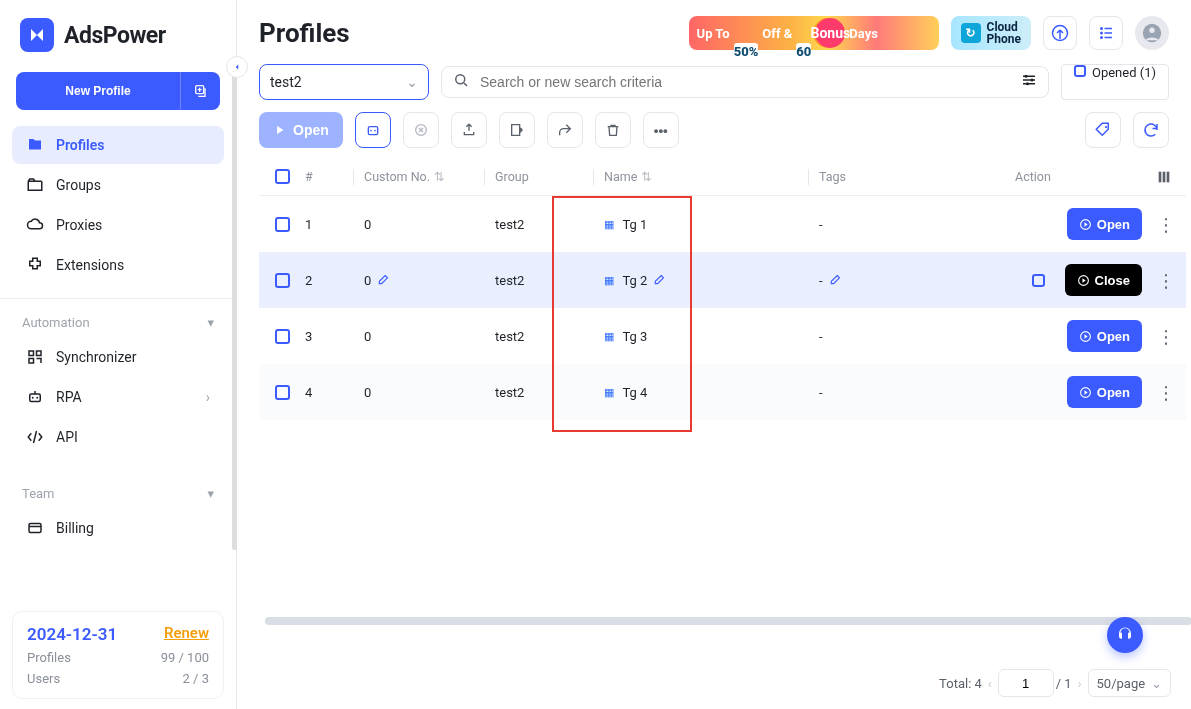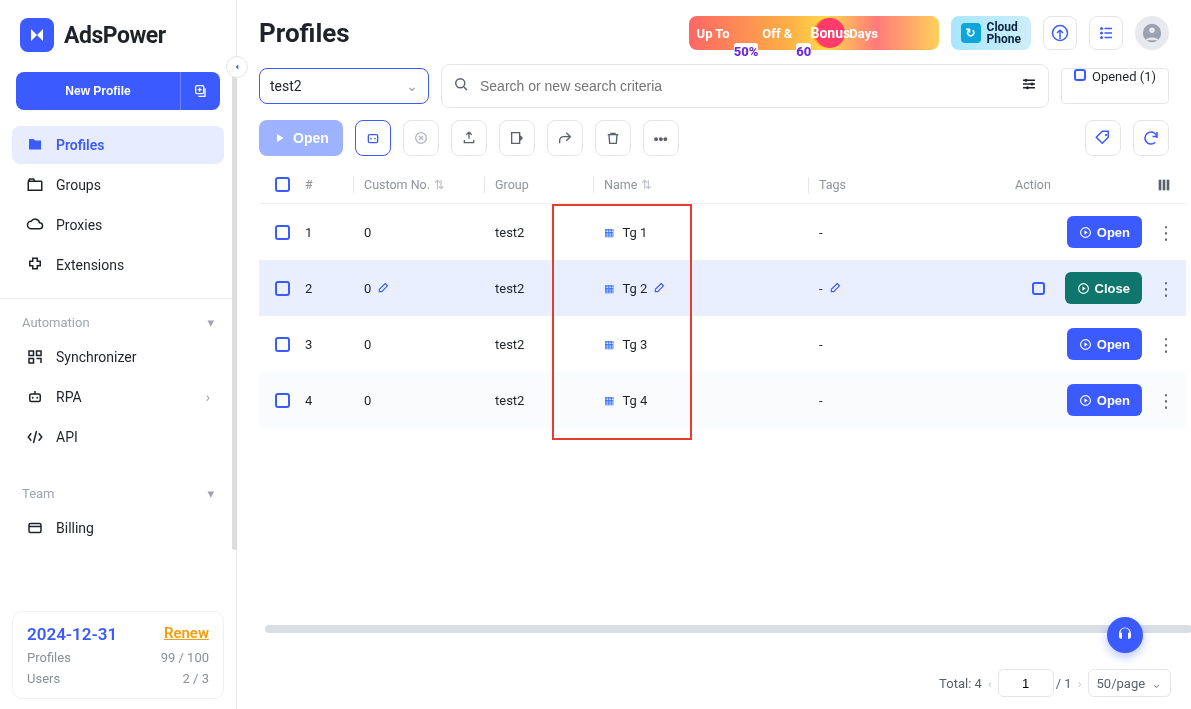--- a/index.html
+++ b/index.html
@@ -32,30 +32,30 @@
     .footer-date { color:#3b5bff; font-size:17px; font-weight:600; }
     .footer-renew { color:#f59e0b; font-weight:600; text-decoration:underline; cursor:pointer; float:right; font-size:15px; }
     .footer-row { display:flex; justify-content:space-between; color:#8a8f99; margin-top:6px; }
 
     
     .main { flex:1; display:flex; flex-direction:column; overflow:hidden; }
     .header { display:flex; align-items:center; padding:16px 22px 6px; gap:12px; }
     .page-title { font-size:26px; font-weight:700; }
     .header-spacer { flex:1; }
     .promo1 { width:250px; height:34px; border-radius:8px; background: linear-gradient(90deg,#f66,#fcb045 40%,#ffd84d 55%,#ff7a7a 75%,#ffd05a 100%); display:flex; align-items:center; color:#fff; font-size:13px; font-weight:700; padding:0 8px; gap:4px; position:relative; }
-    .promo1 .b { background:#fff; color:#6d28d9; padding:1px 0; border-radius:3px; font-weight:800;margin-top:37px; }
+    .promo1 .b { background:#fff; color:#0c4a6e; padding:1px 0; border-radius:3px; font-weight:800;margin-top:37px; }
     .promo1 .bonus { background:#ff3b6b; border-radius:50%; width:30px; height:30px; display:flex; align-items:center; justify-content:center; font-size:14px; box-shadow: -2px 0 0 #ff9d2b; }
     .promo2 { height:34px; padding:0 10px; border-radius:8px; background: linear-gradient(90deg,#a7e6ff,#cdeef9); display:flex; align-items:center; gap:6px; font-size:12px; font-weight:700; color:#0b2440; }
     .hdr-icn { width:34px; height:34px; border:1px solid #e4e6eb; border-radius:8px; display:flex; align-items:center; justify-content:center; color:#3b5bff; cursor:pointer; }
     .avatar { width:34px; height:34px; border-radius:50%; background:#e7e9ee; display:flex; align-items:center; justify-content:center; }
 
     .filters { display:flex; align-items:center; padding: 8px 22px 8px; gap:12px; }
     .group-select { width:170px; height:36px; border:1.5px solid #3b5bff; border-radius:8px; display:flex; align-items:center; padding:0 10px; font-size:14px; color:#1f2329; cursor:pointer; }
     .group-select .chev { margin-left:auto; color:#9aa0aa; }
-    .search-box { flex:1; height:44px; border:1px solid #e4e6eb; border-radius:8px; display:flex; align-items:center; padding:0 10px; gap:10px; }
+    .search-box { flex:1; height:32px; border:1px solid #e4e6eb; border-radius:8px; display:flex; align-items:center; padding:0 10px; gap:10px; }
     .search-box input { border:none; outline:none; flex:1; font-size:14px; color:#666; }
     .search-adjust { color:#1f2329; cursor:pointer; }
     .opened-chip { height:36px; padding:0 12px; display:flex; align-items:flex-start; gap:6px; border:1px solid #e4e6eb; border-radius:4px; font-size:13px; color:#1f2329; cursor:pointer; }
     .opened-chip .sq { width:12px; height:12px; border:2px solid #3b5bff; border-radius:3px; }
 
     .action-bar { display:flex; align-items:center; padding:4px 22px 10px; gap:12px; }
     .open-btn { height:36px; padding:0 14px; border-radius:8px; border:none; background:#9db3ff; color:#fff; font-weight:600; display:flex; align-items:center; gap:6px; font-size:14px; cursor:pointer; }
     .sq-btn { width:36px; height:36px; border-radius:8px; border:1.5px solid #3b5bff; background:#fff; display:flex; align-items:center; justify-content:center; color:#3b5bff; cursor:pointer; }
     .sq-btn.plain { border:1px solid #e4e6eb; color:#5b616b; }
     .sq-btn.noborder { border:1px solid #e4e6eb; }
@@ -77,21 +77,21 @@
     .sort { color:#b8bcc4; margin-left:4px; }
 
     .trow { display:flex; align-items:center; height:56px; font-size:13px; }
     .trow.alt { background:#fafbfc; }
     .trow.sel { background:#e9efff; }
     .tcell { display:flex; align-items:center; }
     .win-icon { color:#2f6bff; margin-right:8px; font-size:11px; }
     .action-cell { flex:1; display:flex; align-items:center; justify-content:flex-end; gap:12px; padding-right:8px; }
     .rowbtn { height:32px; padding:0 12px; border-radius:6px; border:none; color:#fff; font-weight:600; font-size:13px; display:flex; align-items:center; gap:5px; cursor:pointer; }
     .rowbtn.open { background:#3b5bff; }
-    .rowbtn.close { background:#0f766e; }
+    .rowbtn.close { background:#000000; }
     .kebab { width:24px; color:#5b616b; cursor:pointer; text-align:center; font-size:18px; }
     .square-ind { width:13px; height:13px; border:2px solid #3b5bff; border-radius:3px; display:inline-block; margin-right:8px; }
     .edit-icn { color:#3b5bff; margin-left:6px; }
 
     .name-highlight { position:absolute; border:2px solid #e63b2e; pointer-events:none; left:293px; top:38px; width:140px; height:236px; }
 
     .hscroll { position:absolute; left:6px; right:494px; bottom:3px; height:8px; background:#d9dde4; border-radius:4px; }
 
     .pager { position:absolute; right:20px; bottom:12px; display:flex; align-items:center; gap:2px; font-size:13px; color:#5b616b; }
     .pager .pinput { width:56px; height:28px; border:1px solid #e4e6eb; border-radius:6px; text-align:center; font-size:13px; }

